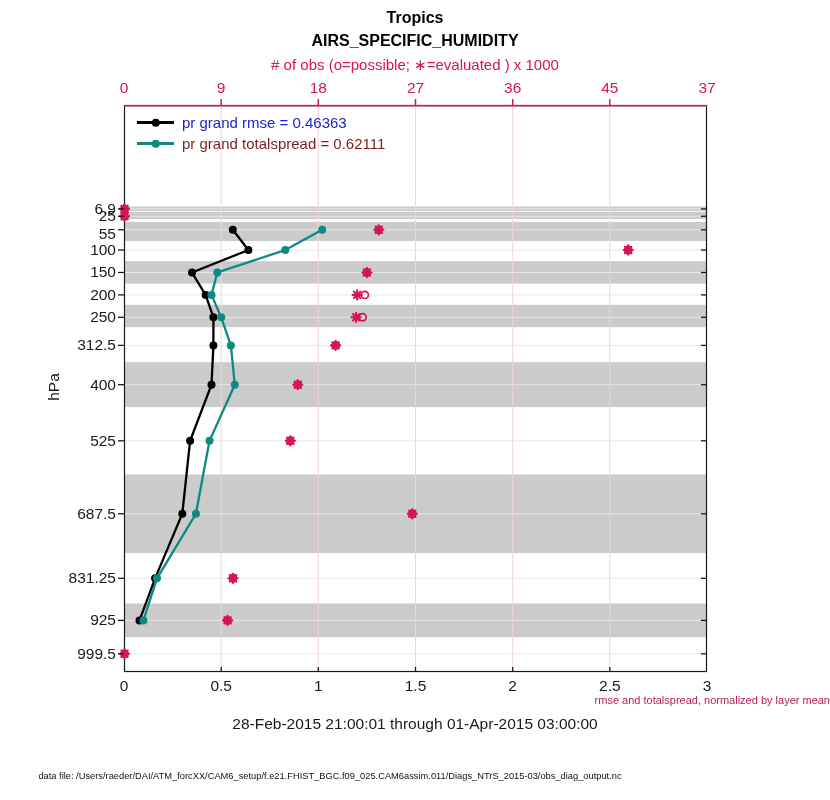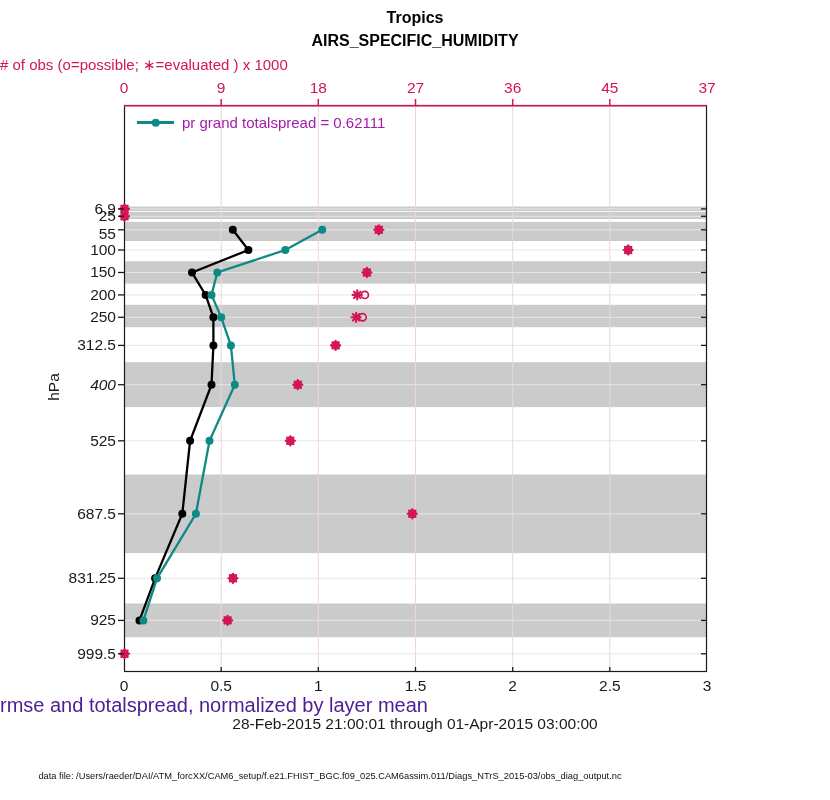--- a/index.html
+++ b/index.html
@@ -2,39 +2,39 @@
 <html><head>
 <meta charset="utf-8">
 <style>
   html,body{margin:0;padding:0;background:#fff;}
   .fig{position:relative;width:830px;height:800px;background:#ffffff;
        font-family:"Liberation Sans", sans-serif;overflow:hidden;}
   .title1{position:absolute;top:9px;left:0;width:830px;text-align:center;
           font-size:16px;font-weight:bold;color:#000;}
   .title2{position:absolute;top:32px;left:0;width:830px;text-align:center;
           font-size:16px;font-weight:bold;color:#000;}
-  .obslabel{position:absolute;top:56px;left:0;width:830px;
+  .obslabel{position:absolute;top:56px;left:0;width:830px;text-align:center;
           font-size:15px;}
   .plot{position:absolute;left:124px;top:105px;width:583px;height:567px;}
   .plot svg{position:absolute;left:0;top:0;overflow:visible;}
   .ttick{position:absolute;width:44px;text-align:center;font-size:15.5px;}
   .xtick{position:absolute;width:44px;text-align:center;font-size:15.5px;color:#1a1a1a;}
   .ytick{position:absolute;right:0;width:110px;text-align:right;font-size:15.5px;color:#1a1a1a;height:16px;line-height:16px;}
   #topTicks{position:absolute;left:124px;top:79px;width:583px;height:17px;}
   #xTicks{position:absolute;left:124px;top:677px;width:583px;height:17px;}
   #yTicks{position:absolute;left:0px;top:105px;width:116px;height:567px;}
   .ylab{position:absolute;left:40px;top:378px;font-size:15.5px;color:#1a1a1a;
         transform:rotate(-90deg);transform-origin:center;}
   .legend{position:absolute;left:137px;top:112px;}
   .leg-row{display:flex;align-items:center;height:21px;}
   .leg-key{display:inline-block;width:37px;height:2.6px;position:relative;}
   .leg-dot{position:absolute;left:50%;top:50%;width:8.5px;height:8.5px;border-radius:50%;
            transform:translate(-50%,-50%);}
   .leg-text{font-size:15px;margin-left:8px;white-space:nowrap;}
-  .xlab1{position:absolute;top:694px;left:0;width:830px;text-align:left;font-size:20px;color:#4c1d95;}
+  .xlab1{position:absolute;top:694px;left:0;width:830px;text-align:right;font-size:11px;color:#be185d;}
   .xlab2{position:absolute;top:715px;left:0;width:830px;text-align:center;font-size:15.5px;color:#1a1a1a;}
   .footer{position:absolute;top:771px;left:0;width:660px;text-align:center;font-size:9.3px;color:#111;}
 </style>
 </head>
 <body>
 
 <div class="fig">
   <div class="title1">Tropics</div>
   <div class="title2">AIRS_SPECIFIC_HUMIDITY</div>
   <div class="obslabel" style="color: rgb(212, 20, 87);"># of obs (o=possible; ∗=evaluated ) x 1000</div>
@@ -245,43 +245,49 @@
 
   <div id="yTicks">
       <span class="ytick" style="top: 95.9276px;">6.9</span>
       <span class="ytick" style="top: 103.335px;">25</span>
       <span class="ytick" style="top: 114px; margin-top: 7px;">55</span>
       <span class="ytick" style="top: 137.005px;">100</span>
       <span class="ytick" style="top: 159.451px;">150</span>
       <span class="ytick" style="top: 181.898px;">200</span>
       <span class="ytick" style="top: 204.344px;">250</span>
       <span class="ytick" style="top: 232.403px;">312.5</span>
-      <span class="ytick" style="top: 271.684px; font-style: italic;">400</span>
+      <span class="ytick" style="top: 271.684px;">400</span>
       <span class="ytick" style="top: 327.8px;">525</span>
       <span class="ytick" style="top: 400.752px;">687.5</span>
       <span class="ytick" style="top: 465.286px;">831.25</span>
       <span class="ytick" style="top: 507.373px;">925</span>
       <span class="ytick" style="top: 540.818px;">999.5</span>
     </div>
   <div class="ylab">hPa</div>
   <div id="xTicks">
       <span class="xtick" style="left: -22px;">0</span>
       <span class="xtick" style="left: 75.1667px;">0.5</span>
       <span class="xtick" style="left: 172.333px;">1</span>
       <span class="xtick" style="left: 269.5px;">1.5</span>
       <span class="xtick" style="left: 366.667px;">2</span>
       <span class="xtick" style="left: 463.833px;">2.5</span>
       <span class="xtick" style="left: 561px;">3</span>
     </div>
 
   <div class="legend">
     <div class="leg-row">
+      <span class="leg-key" style="background: rgb(0, 0, 0);">
+          <span class="leg-dot" style="background: rgb(0, 0, 0);"></span>
+        </span>
+      <span class="leg-text" style="color: rgb(34, 34, 204);">pr grand rmse = 0.46363</span>
+    </div>
+    <div class="leg-row">
       <span class="leg-key" style="background: rgb(14, 138, 132);">
           <span class="leg-dot" style="background: rgb(14, 138, 132);"></span>
         </span>
-      <span class="leg-text" style="color: #a21caf;">pr grand totalspread = 0.62111</span>
+      <span class="leg-text" style="color: #7f1d1d;">pr grand totalspread = 0.62111</span>
     </div>
   </div>
 
   <div class="xlab1">rmse and totalspread, normalized by layer mean</div>
   <div class="xlab2">28-Feb-2015 21:00:01 through 01-Apr-2015 03:00:00</div>
   <div class="footer">data file: /Users/raeder/DAI/ATM_forcXX/CAM6_setup/f.e21.FHIST_BGC.f09_025.CAM6assim.011/Diags_NTrS_2015-03/obs_diag_output.nc</div>
 </div>
 
 </body></html>

